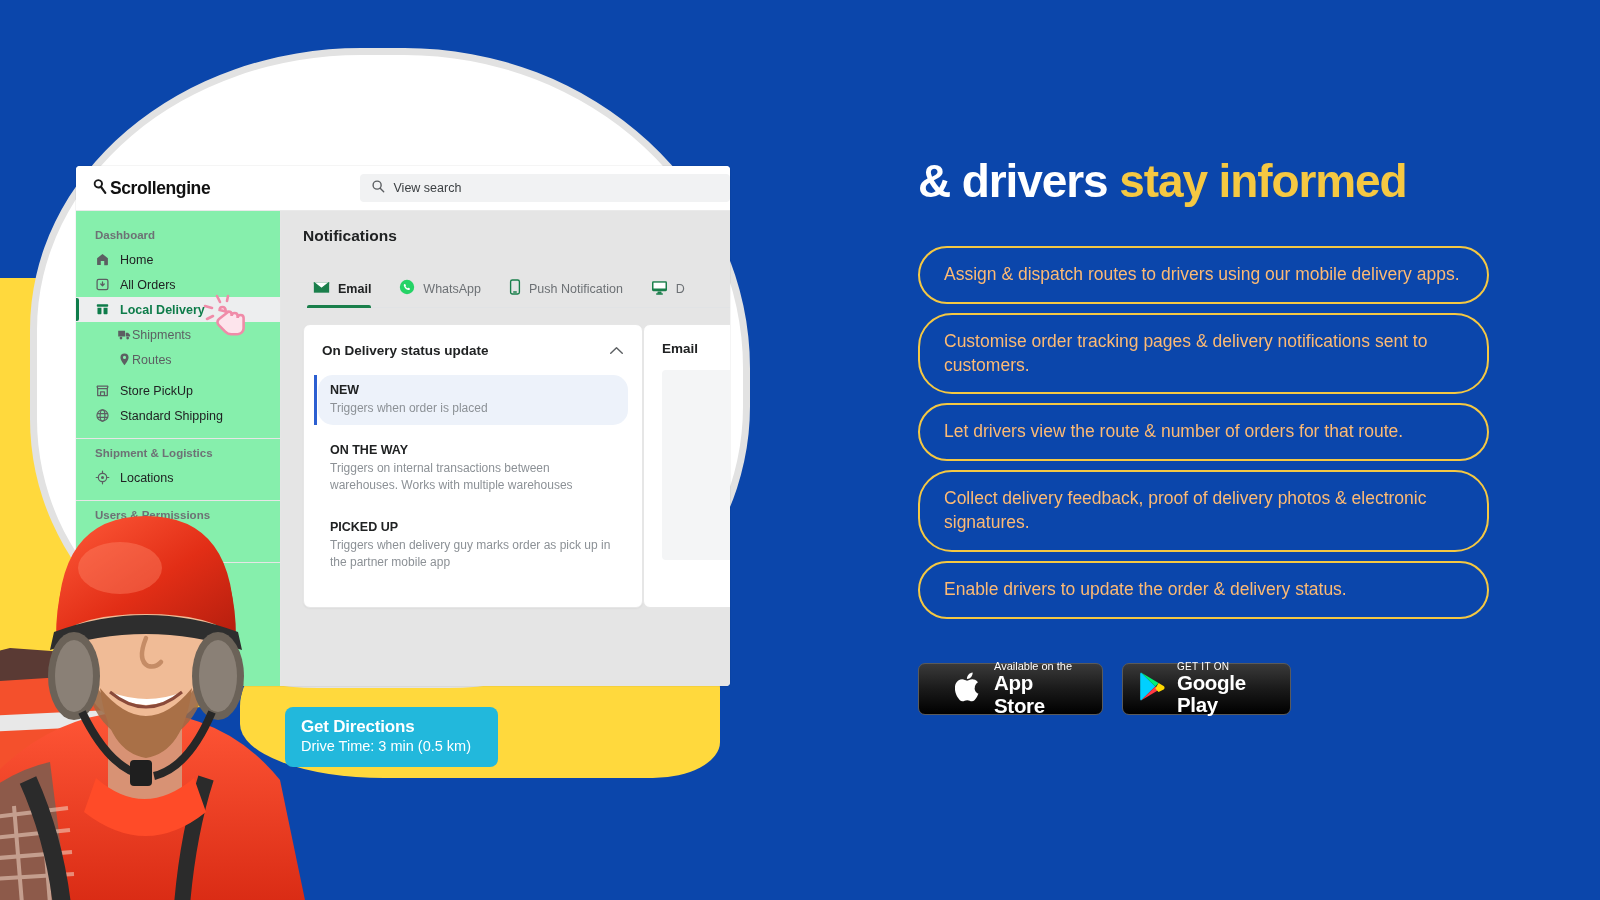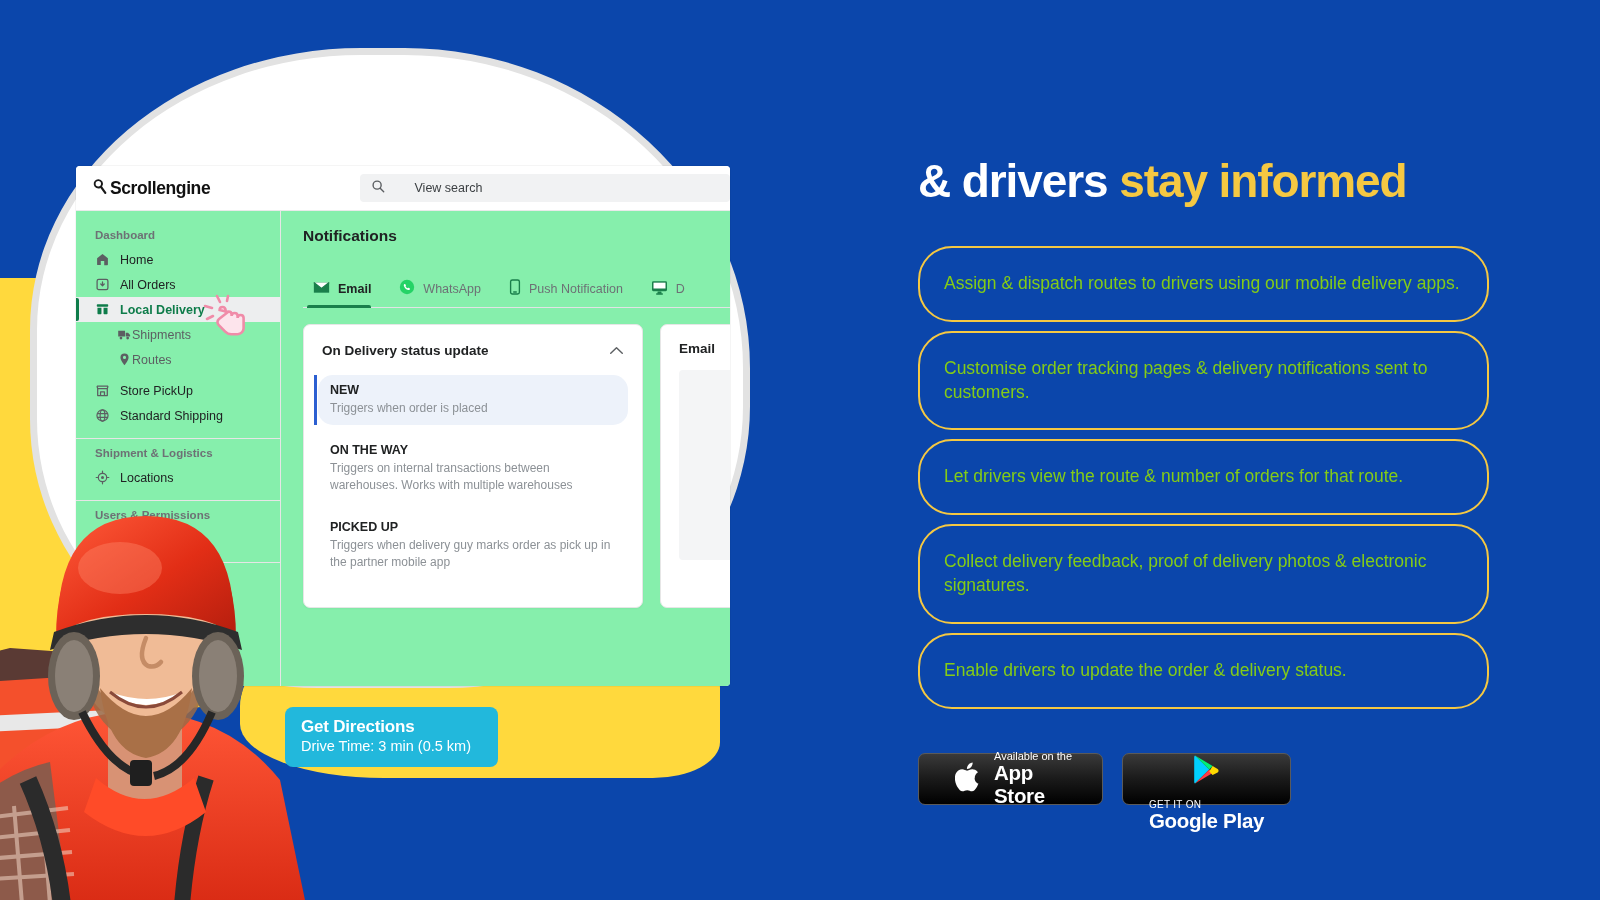--- a/index.html
+++ b/index.html
@@ -56,21 +56,21 @@
   .brand-mark { display: block; }
   .brand-name {
     font-size: 17.5px; font-weight: bold; color: #111; letter-spacing: -0.4px;
   }
   .searchbox {
     margin-left: 102px;
     height: 28px; width: 420px;
     background: #F1F2F3; border-radius: 4px;
     display: flex; align-items: center; gap: 9px; padding: 0 11px;
   }
-  .search-ph { font-size: 12.5px; color: #3c4043; margin-left: 21px; }
+  .search-ph { font-size: 12.5px; color: #3c4043; }
 
   .dash-body { display: flex; height: 475px; }
 
   
   .sidebar {
     width: 205px; background: #86efac;
     border-right: 1px solid #E6E6E6;
     padding-top: 12px; flex-shrink: 0;
     font-size: 12.5px;
   }
@@ -97,40 +97,40 @@
   .nav-sep { height: 1px; background: #E6E6E6; margin: 10px 0 2px; }
   .ic { width: 15px; height: 15px; flex-shrink: 0; display: block; }
 
   .tap-cursor {
     position: absolute; left: 200px; top: 294px;
     width: 56px; height: 52px; z-index: 6; pointer-events: none;
   }
 
   
   .main {
-    flex: 1; padding: 16px 0 0 22px; background: #86efac;
+    flex: 1; padding: 16px 0 0 22px; background: #e5e5e5;
     position: relative; overflow: hidden;
   }
   .main-title { font-size: 15.5px; font-weight: bold; color: #202223; }
   .tabs {
     display: flex; gap: 0; margin-top: 30px;
     border-bottom: 1px solid #E1E3E5; padding-left: 4px;
   }
   .tab {
     display: flex; align-items: center; gap: 8px;
     padding: 4px 22px 9px 6px; font-size: 12.5px; color: #6D7175;
     position: relative; white-space: nowrap;
   }
   .tab.active { color: #202223; font-weight: 600; }
   .tab.active::after {
     content: ""; position: absolute; left: 0; right: 22px; bottom: -1px;
     height: 3px; background: #1A7F4B; border-radius: 2px 2px 0 0;
   }
 
-  .panels { display: flex; gap: 17px; margin-top: 16px; }
+  .panels { display: flex; gap: 0; margin-top: 16px; }
   .card {
     background: #fff; border-radius: 7px;
     border: 1px solid #E6E6E6;
     padding: 16px 18px 18px;
     width: 340px; flex-shrink: 0;
     box-shadow: 0 1px 2px rgba(0,0,0,0.04);
   }
   .card-head {
     display: flex; align-items: center; justify-content: space-between;
     margin-bottom: 16px;
@@ -178,34 +178,34 @@
   .headline {
     margin-top: 104px;
     font-size: 46px; font-weight: bold; color: #ffffff;
     line-height: 1.13; letter-spacing: -1.1px;
   }
   .hl-accent { color: #F5C842; }
 
   .cards { margin-top: 38px; display: flex; flex-direction: column; gap: 9px; }
   .pill {
     border: 2px solid #F5C842; border-radius: 34px;
-    padding: 24px 24px; color: #84cc16;
+    padding: 15px 24px; color: #fdba74;
     font-size: 17.5px; line-height: 1.36; width: 571px;
   }
 
   .stores { margin-top: 44px; display: flex; gap: 19px; }
   .store-badge {
     height: 52px; border-radius: 7px;
     background: linear-gradient(180deg,#3a3a3a 0%, #1b1b1b 48%, #000 100%);
     border: 1px solid #5a5a5a;
     display: flex; align-items: center; gap: 10px;
     padding: 0 16px; color: #fff;
   }
   .store-badge.appstore { width: 185px; padding-left: 36px; }
-  .store-badge.googleplay { width: 169px; flex-direction: column; }
+  .store-badge.googleplay { width: 169px; }
   .sb-top { font-size: 11px; line-height: 1.1; }
   .sb-bottom { font-size: 20.5px; font-weight: bold; line-height: 1.08; letter-spacing: -0.3px; }
   .sb-top.caps { font-size: 10px; letter-spacing: 0.3px; }
 </style>
 </head>
 <body>
 
 <div class="bg-yellow-blob"></div>
 <div class="bg-yellow-blob2"></div>
 <div class="bg-white-blob"></div>

